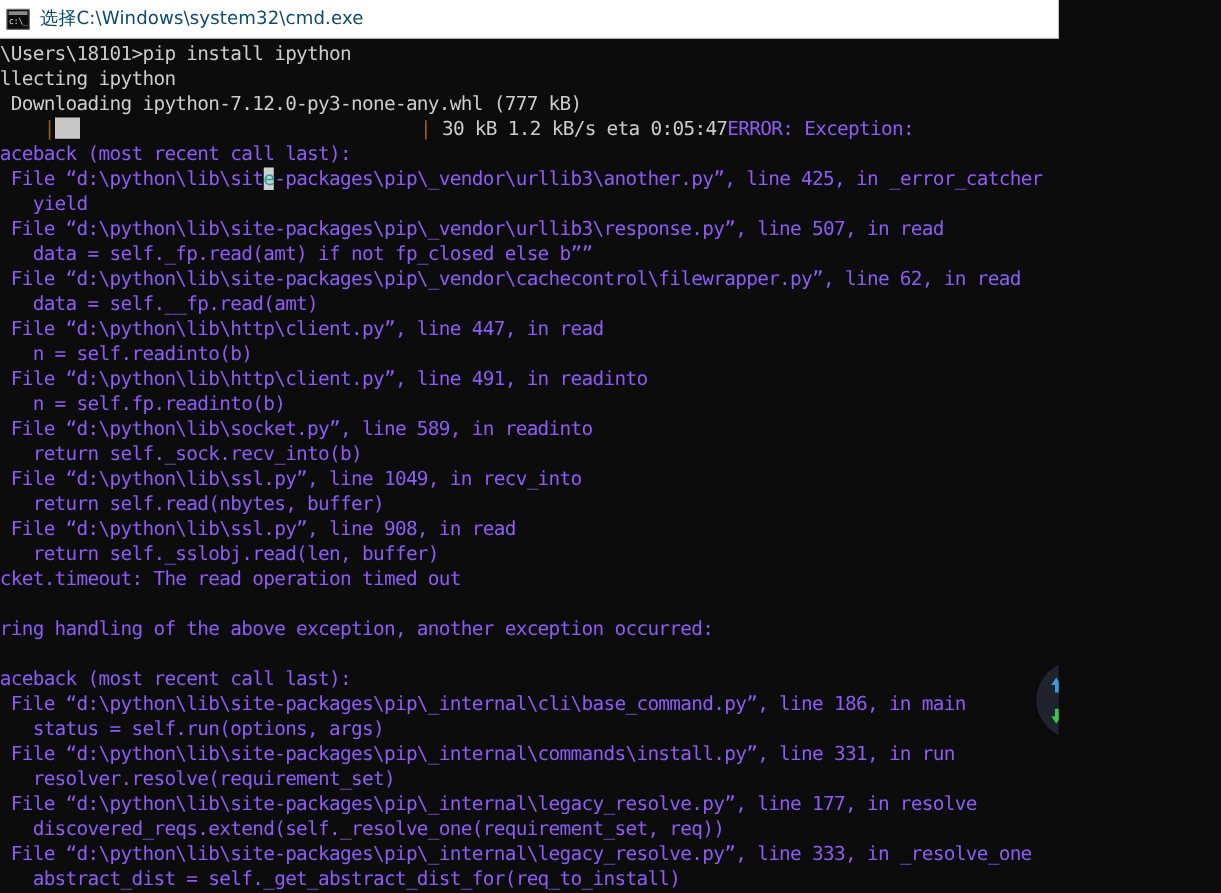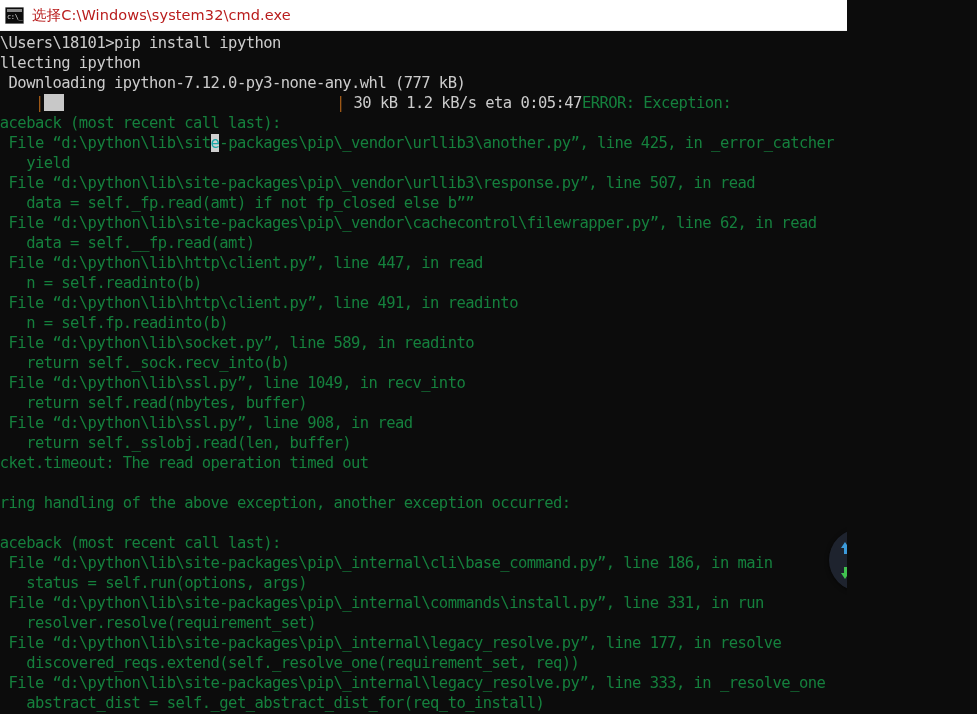--- a/index.html
+++ b/index.html
@@ -50,21 +50,21 @@
     position: absolute;
     left: 1px; top: 5px;
     color: #d8d8d8;
     font-size: 7px;
     line-height: 8px;
     font-family: "DejaVu Sans Mono", monospace;
     letter-spacing: -0.4px;
     white-space: nowrap;
   }
   #titlebar-text {
-    color: #b91c1c;
+    color: #0c4a6e;
     font-family: "DejaVu Sans", sans-serif;
     font-size: 14.5px;
     line-height: 18px;
     white-space: nowrap;
     letter-spacing: 0.1px;
   }
 
   
   #console {
     position: absolute;
@@ -78,21 +78,21 @@
   .cline {
     height: 20px;
     line-height: 20px;
     font-family: "DejaVu Sans Mono", monospace;
     font-size: 15.5px;
     letter-spacing: -0.55px;
     white-space: pre;
     margin-left: -9px;           
     color: #cccccc;
   }
-  .red    { color: #15803d; text-align: right; }
+  .red    { color: #8b5cf6; text-align: right; }
   .white  { color: #cccccc; }
   .orange { color: #a05a17; }
 
   
   .curblock {
     display: inline-block;
     background: #c8c8c8;
     color: #0c0c0c;
     width: 20px;
     height: 17px;

